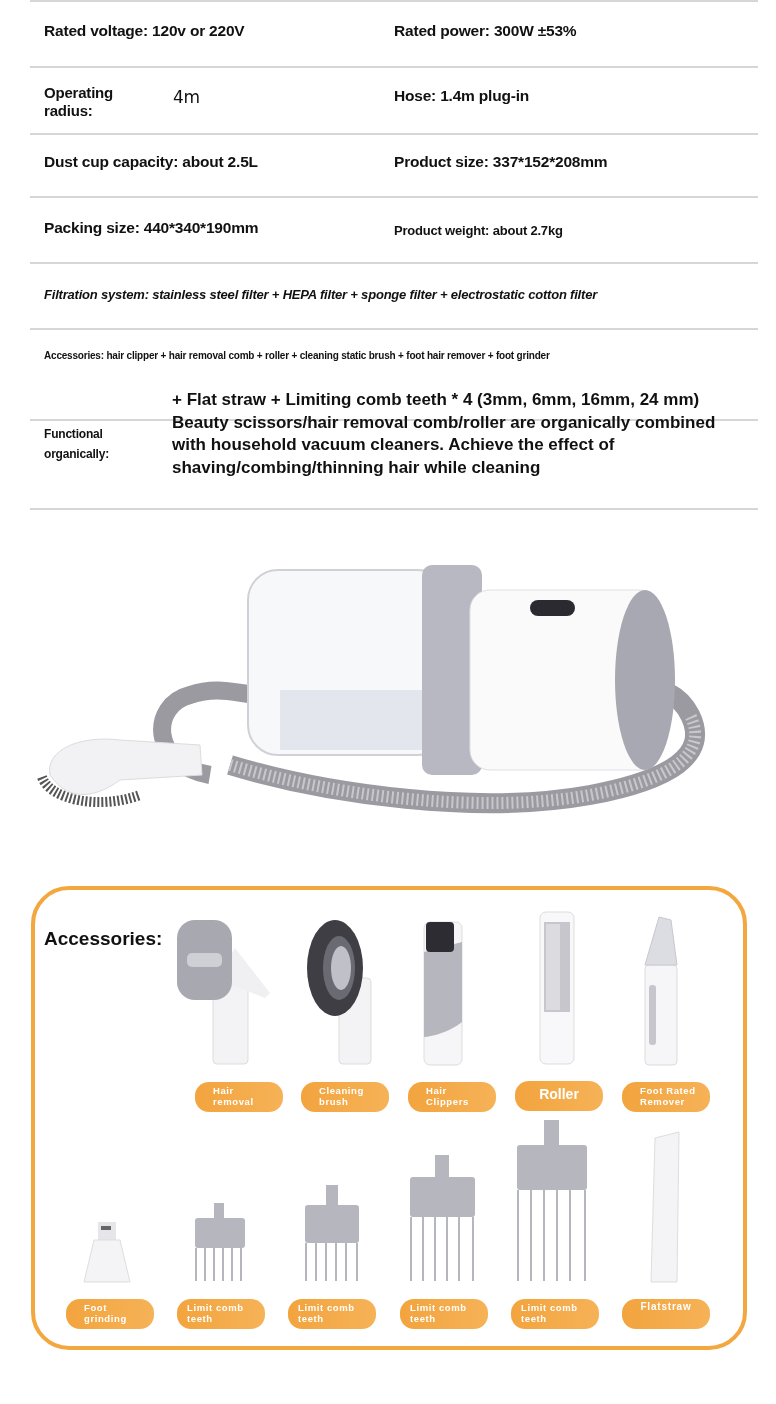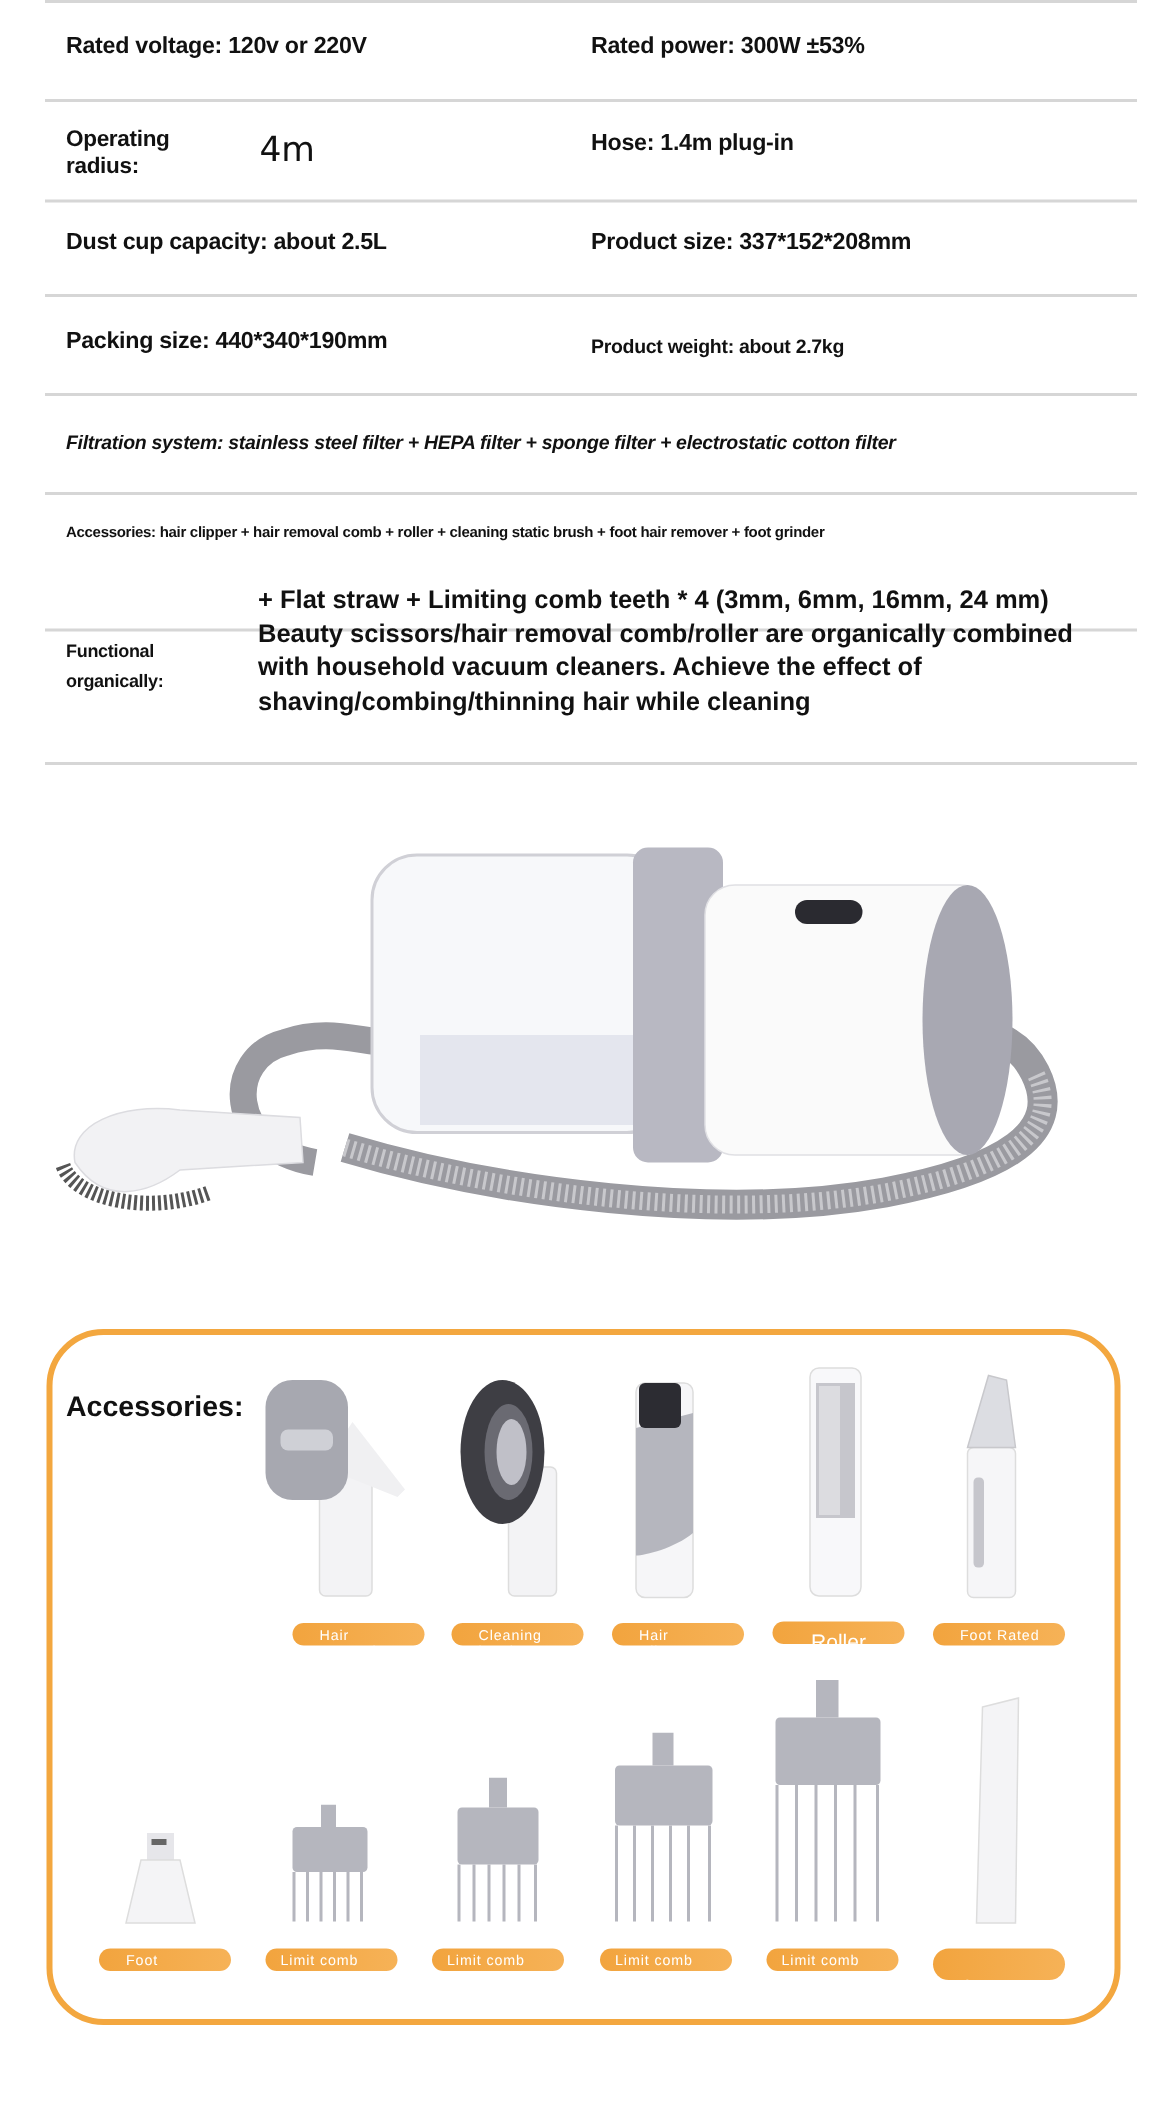--- a/index.html
+++ b/index.html
@@ -1,28 +1,28 @@
 <!DOCTYPE html>
 <html><head>
 <meta charset="utf-8">
 <style>
   * { box-sizing: border-box; margin: 0; padding: 0; }
   body { width: 776px; height: 1404px; background: #ffffff; font-family: "Liberation Sans", sans-serif; color: #111; position: relative; overflow: hidden; }
   .hr { position: absolute; left: 30px; width: 728px; height: 2px; background: #d6d6d6; }
   .txt { position: absolute; font-weight: bold; font-size: 15.5px; letter-spacing: -0.2px; white-space: nowrap; }
   .txt.sm { font-size: 13px; }
   .txt.xs { font-size: 10px; }
-  .txt.light { font-weight: normal; font-size: 23px; font-family: "DejaVu Sans", sans-serif; }
+  .txt.light { font-weight: normal; font-size: 17px; font-family: "DejaVu Sans", sans-serif; }
   .desc { position: absolute; left: 172px; top: 389px; width: 580px; font-weight: bold; font-size: 17px; line-height: 22.5px; }
   .product { position: absolute; left: 30px; top: 545px; width: 700px; height: 300px; }
   .acc-box { position: absolute; left: 31px; top: 886px; width: 716px; height: 464px; border: 4px solid #f3a73f; border-radius: 38px; }
   .acc-title { position: absolute; left: 44px; top: 928px; font-size: 19px; font-weight: bold; }
-  .pill { position: absolute; height: 15px; border-radius: 14px; background: linear-gradient(90deg, #f2a43e, #f6b257); color: #fff; font-size: 9.5px; font-weight: normal; line-height: 11px; padding: 3px 0 0 18px; letter-spacing: 0.6px; }
+  .pill { position: absolute; height: 30px; border-radius: 14px; background: linear-gradient(90deg, #f2a43e, #f6b257); color: #fff; font-size: 9.5px; font-weight: bold; line-height: 11px; padding: 3px 0 0 18px; letter-spacing: 0.6px; }
   .pill.big { font-size: 14px; padding: 5px 0 0 0; text-align: center; line-height: 17px; letter-spacing: 0; }
-  .pill.mid { font-size: 14px; padding: 21px 0 0 0; text-align: center; letter-spacing: 0.8px; }
+  .pill.mid { font-size: 10px; padding: 2px 0 0 0; text-align: center; letter-spacing: 0.8px; }
   .item { position: absolute; }
 </style>
 </head>
 <body>
 
 <div class="hr" style="top:0px;"></div>
 <div class="txt" style="left:44px;top:22px;">Rated voltage: 120v or 220V</div>
 <div class="txt" style="left:394px;top:22px;">Rated power: 300W ±53%</div>
 <div class="hr" style="top:66px;"></div>
 

